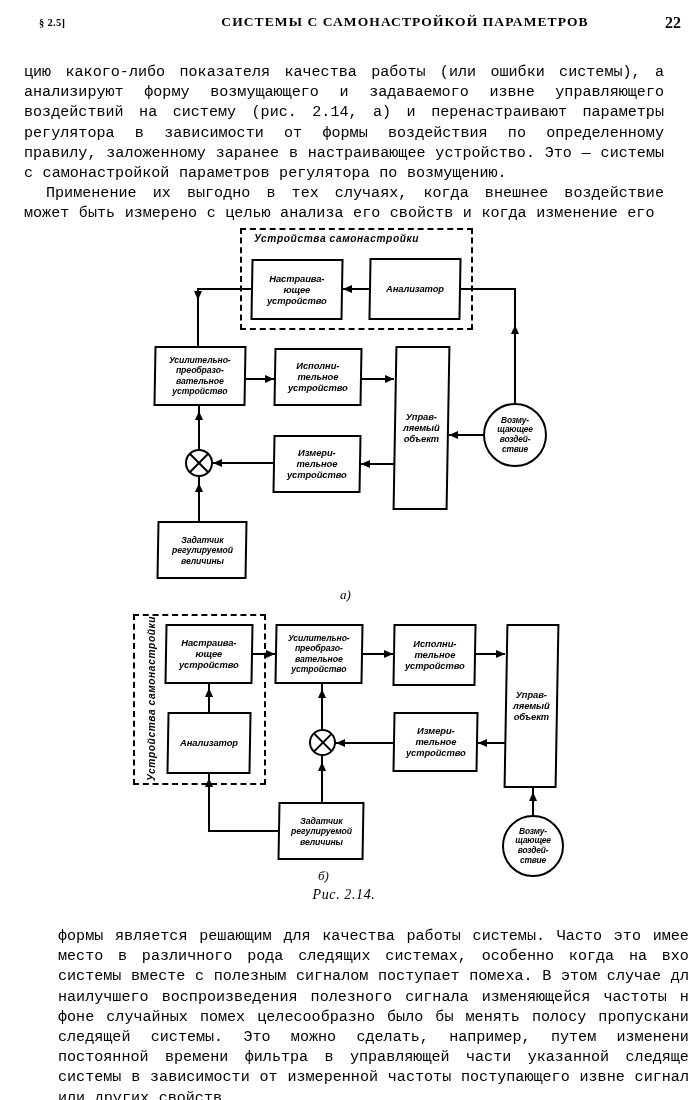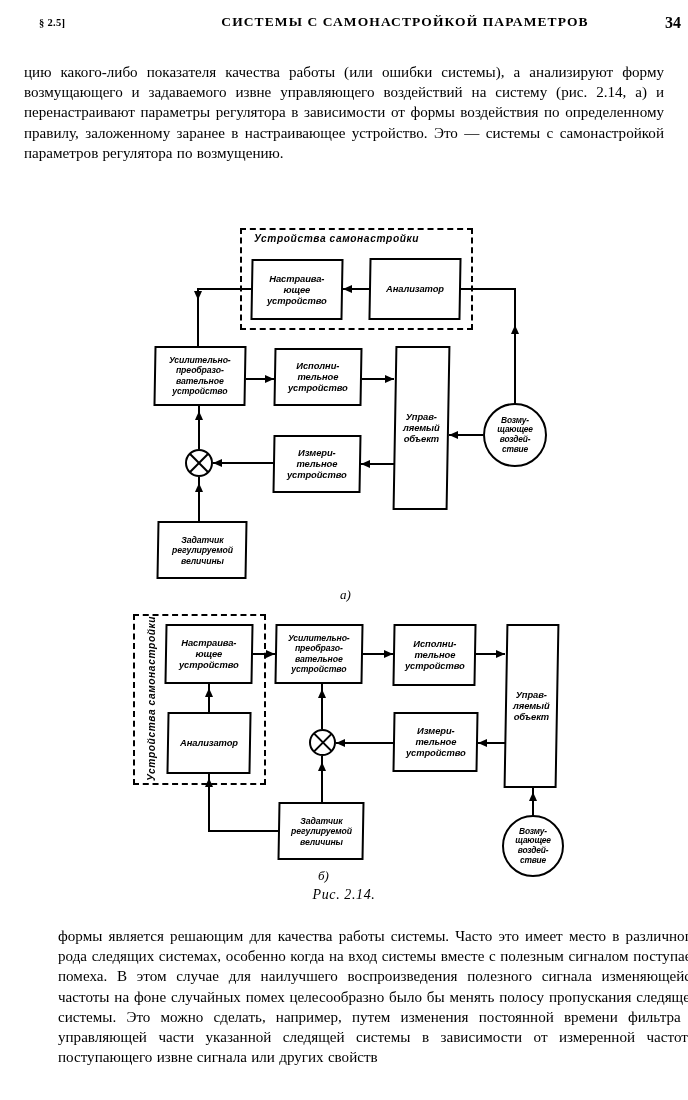--- a/index.html
+++ b/index.html
@@ -28,20 +28,21 @@
 
   
   .para {
     position:absolute;
     font-size:15.1px;
     line-height:20.2px;
     text-align:justify;
     text-justify:inter-word;
     letter-spacing:0px;
     word-spacing:0.5px;
+    font-family:Liberation Mono, monospace;
   }
   .para p { margin:0; }
   .para p.ind { text-indent:22px; }
   .para-top { left:24px; top:62px; width:640px; }
   .para-bot { left:24px; top:926px; width:640px;margin-left:34px; }
 
   
   .figure { position:absolute; left:0; top:215px; width:688px; height:700px; }
   .fig-caption {
     position:absolute; left:0; top:672px; width:688px;
@@ -135,25 +136,26 @@
   .ar.down  { border-top:9px solid #000; border-left:4.5px solid transparent; border-right:4.5px solid transparent; }
 </style>
 </head>
 <body>
 
 <div class="page">
 
   <div class="runhead">
     <div class="sec">§ 2.5]</div>
     <div class="title">СИСТЕМЫ С САМОНАСТРОЙКОЙ ПАРАМЕТРОВ</div>
-    <div class="pageno">34</div>
+    <div class="pageno">22</div>
   </div>
 
   <div class="para para-top">
     <p>цию какого-либо показателя качества работы (или ошибки системы), а анализируют форму возмущающего и задаваемого извне управляющего воздействий на систему (рис. 2.14, а) и перенастраивают параметры регулятора в зависимости от формы воздействия по определенному правилу, заложенному заранее в настраивающее устройство. Это — системы с самонастройкой параметров регулятора по возмущению.</p>
+    <p class="ind">Применение их выгодно в тех случаях, когда внешнее воздействие может быть измерено с целью анализа его свойств и когда изменение его</p>
   </div>
 
   <div class="figure">
 
     <div class="dashbox" style="left:240px; top:13px; width:233px; height:102px;"></div>
     <div class="dashlabel" style="left:254px; top:18px;">Устройства   самонастройки</div>
 
     <div class="blk" style="left:251px; top:44px; width:92px; height:61px;">
       <span>Настраива-<br>ющее<br>устройство</span>
     </div>

